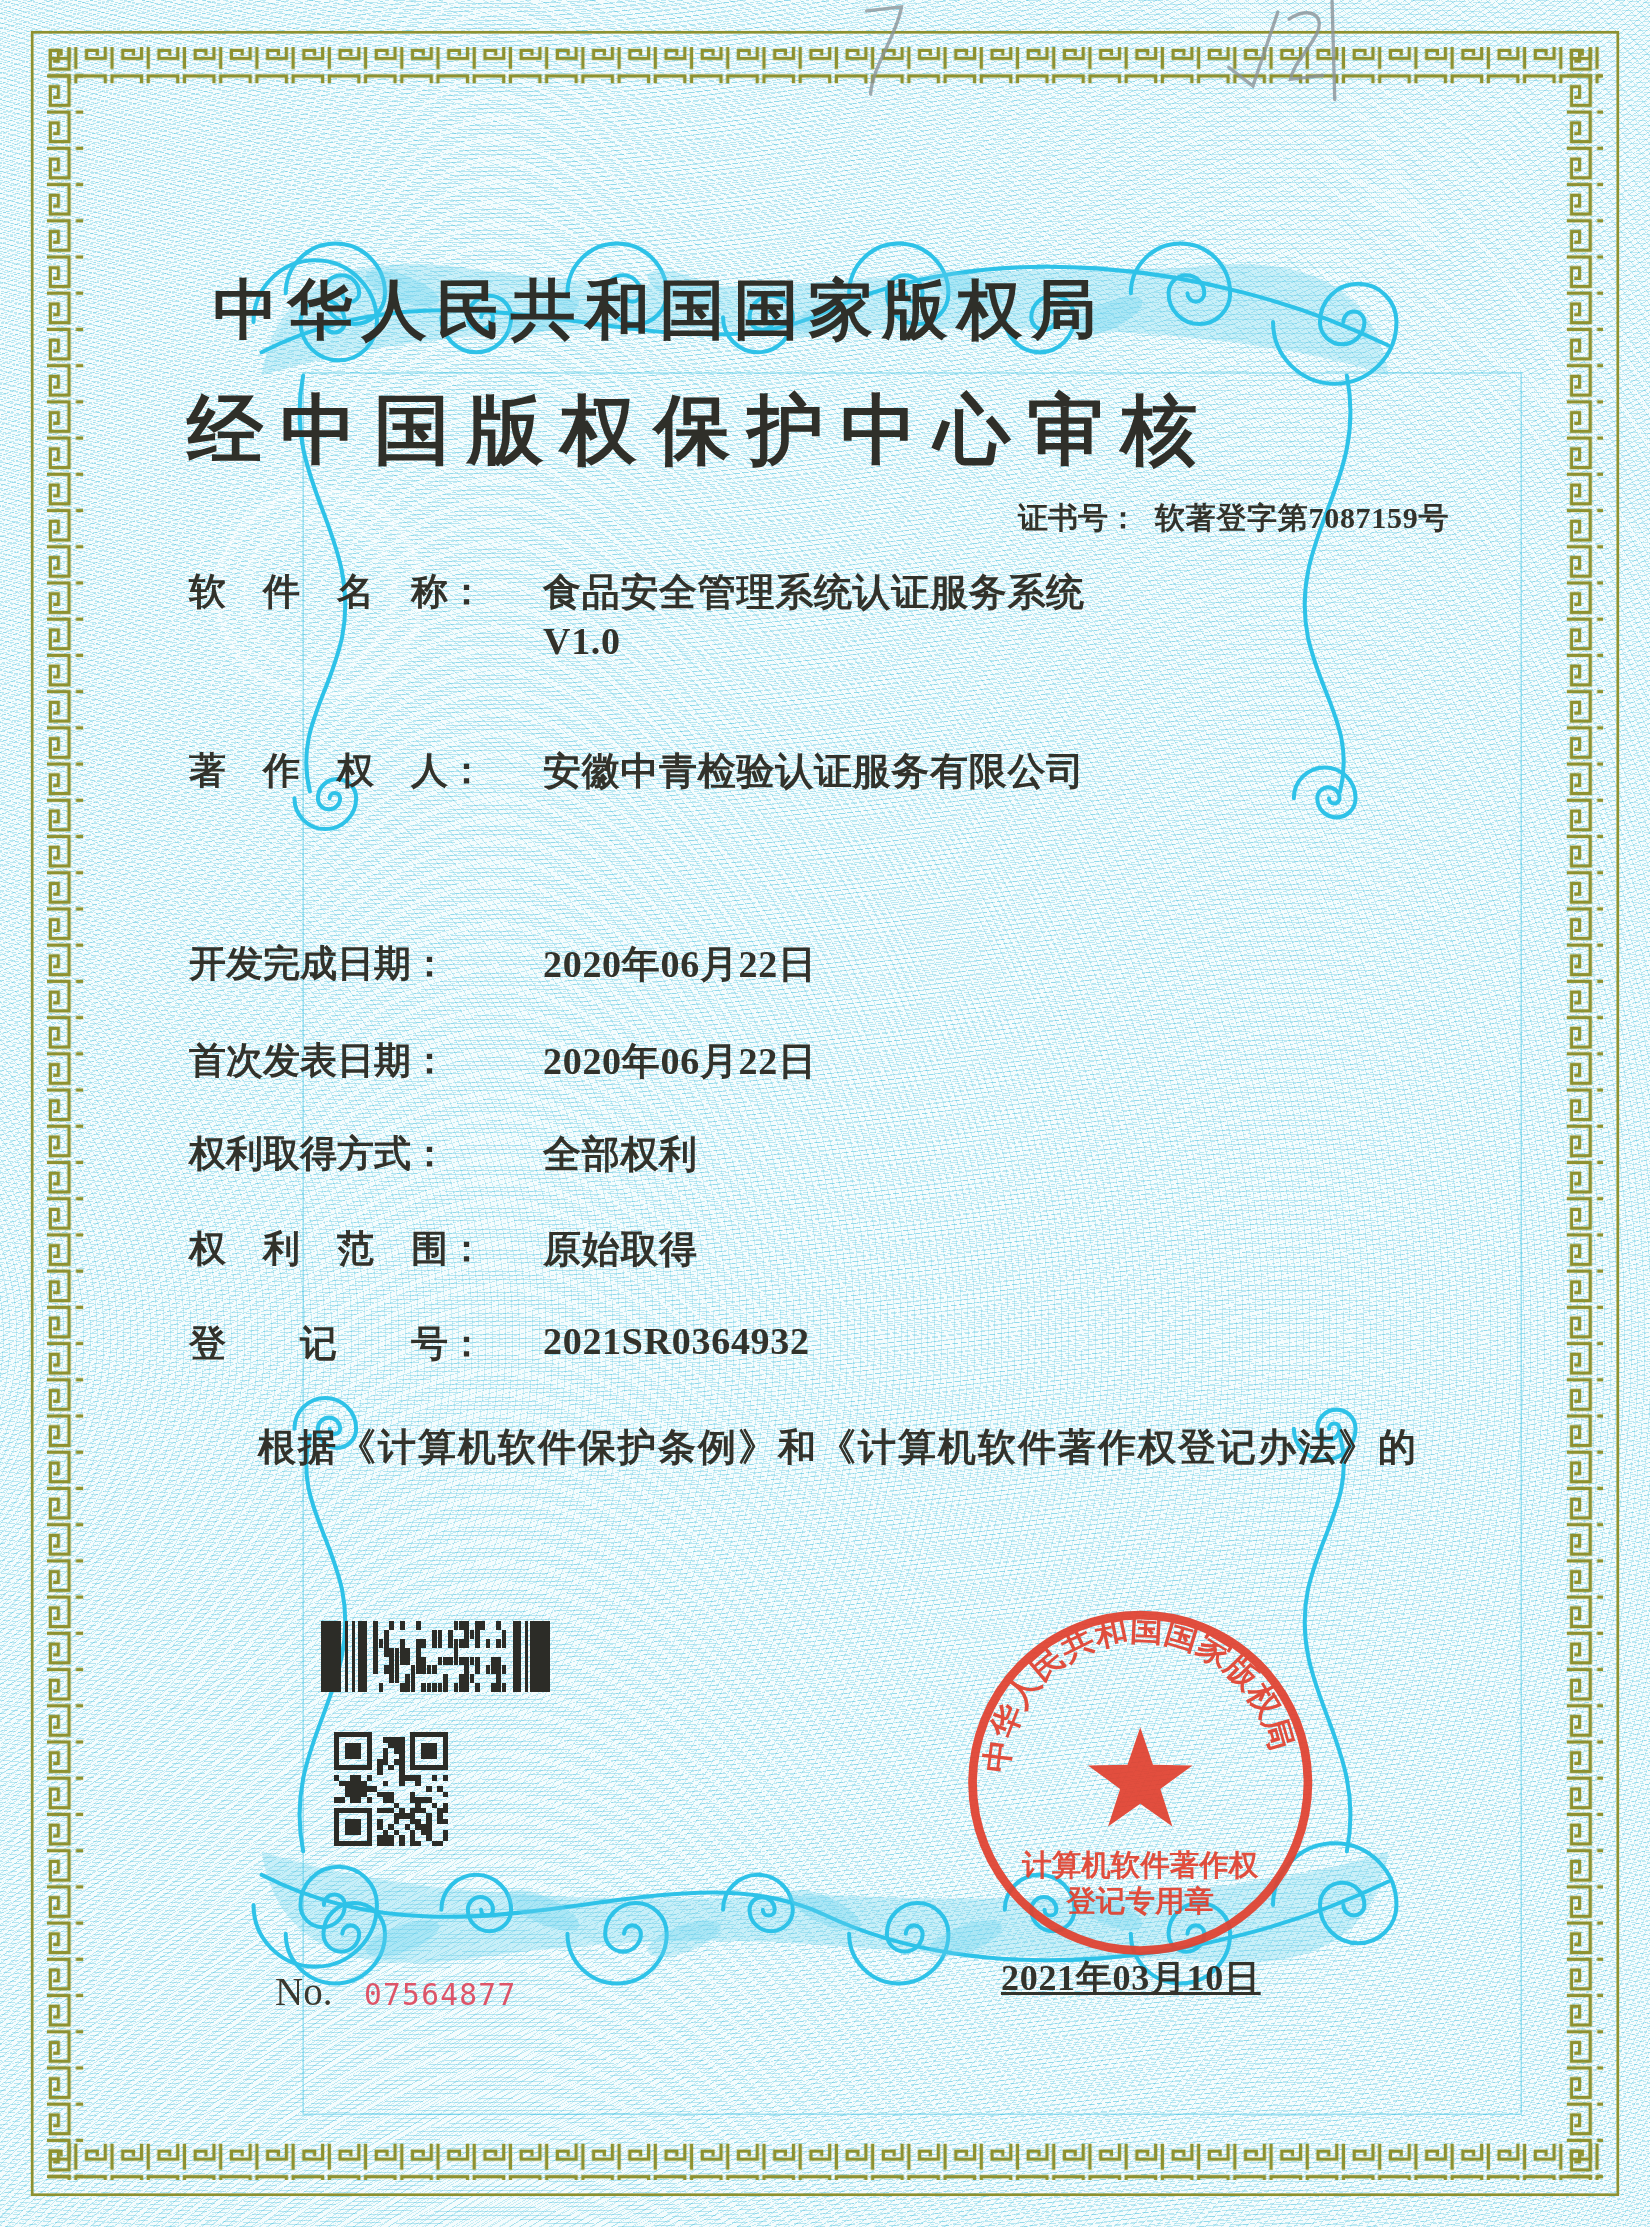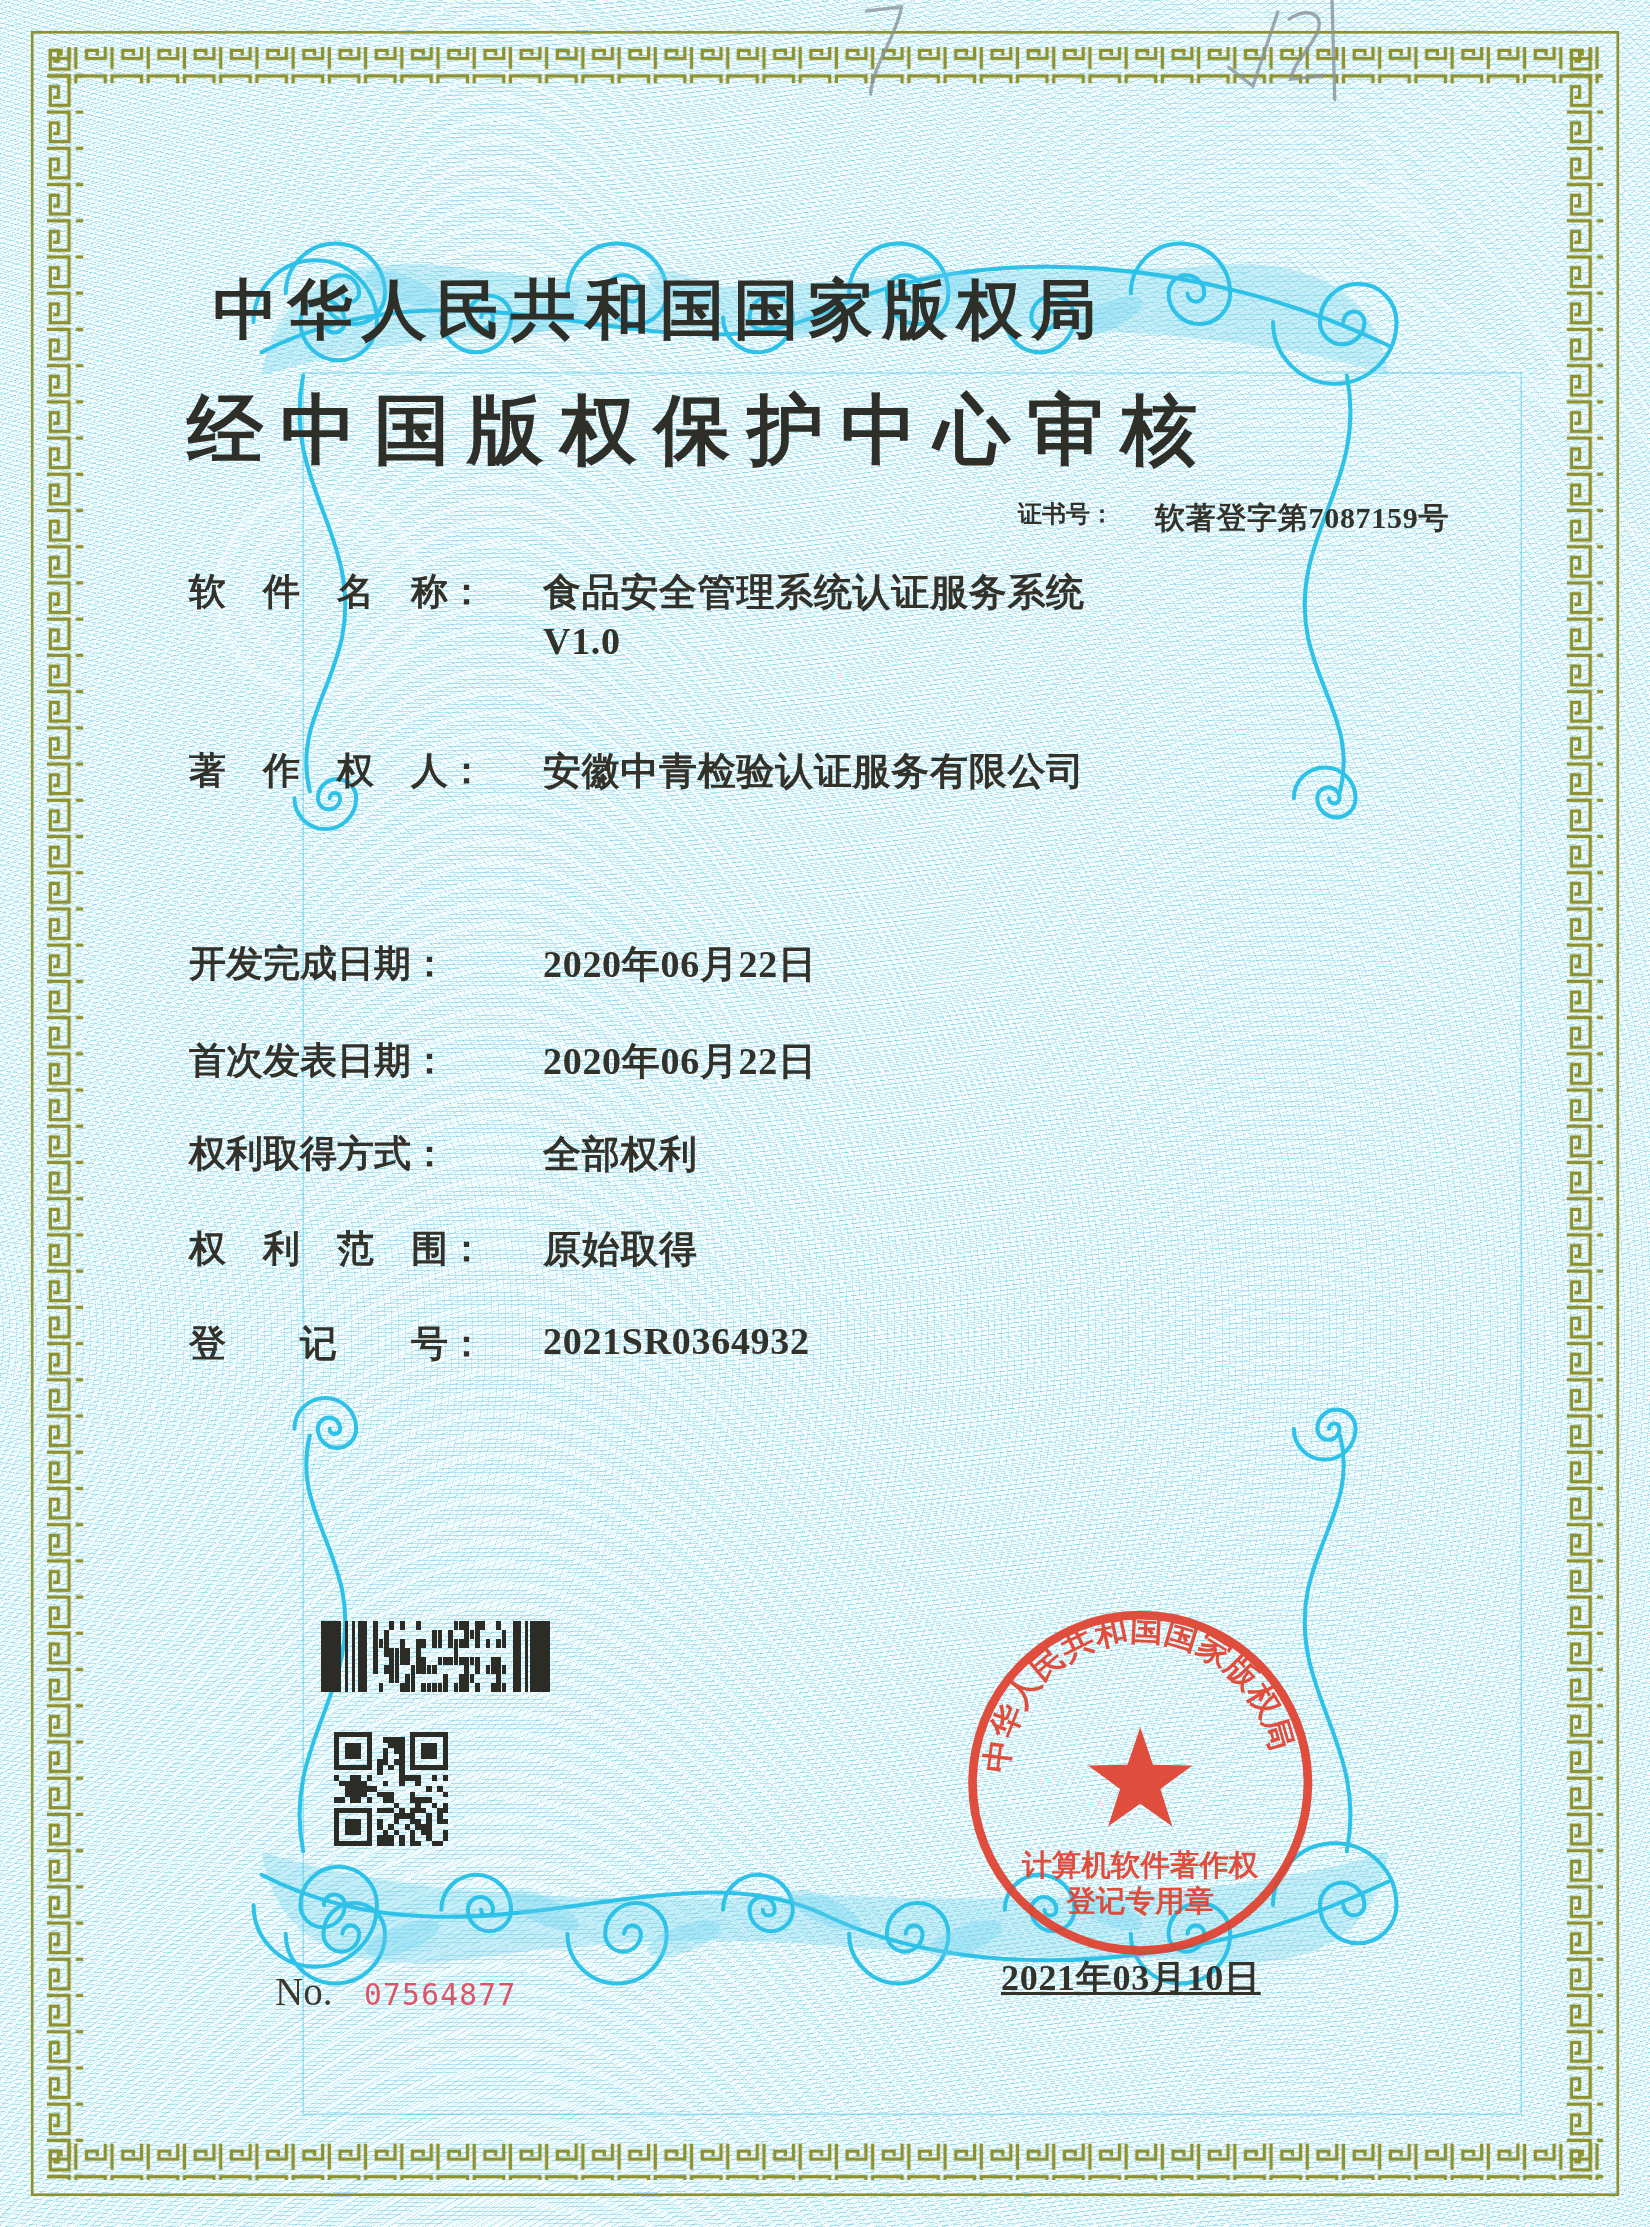--- a/index.html
+++ b/index.html
@@ -126,21 +126,21 @@
     <g fill="none" stroke="#8b9399" stroke-width="5" stroke-linecap="round" opacity="0.8">
       <path d="M1292,16 L1344,10 C1338,50 1300,100 1298,140"></path>
       <path d="M1832,100 L1868,128 L1905,18"></path>
       <path d="M1922,28 C1952,8 1978,22 1962,52 C1948,78 1928,96 1924,118 L1972,112"></path>
       <path d="M1986,2 L1990,148"></path>
     </g>
   </svg>
 
   <div id="authority-title" class="abs cjk">中华人民共和国国家版权局</div>
   <div id="certificate-title" class="abs cjk">经中国版权保护中心审核</div>
-  <div id="certno-label" class="abs" style="top:498px;font-size:24px;font-weight:700;">证书号：</div>
+  <div id="certno-label" class="abs" style="top:498px;font-size:30px;font-weight:700;">证书号：</div>
   <div id="certno-value" class="abs" style="top:498px;font-size:30px;font-weight:700;">软著登字第7087159号</div>
 
   <div class="abs field-label" style="top:567px">软　件　名　称：</div>
   <div class="abs field-value" style="top:567px">食品安全管理系统认证服务系统</div>
   <div class="abs field-value" style="top:619px">V1.0</div>
 
   <div class="abs field-label" style="top:746px">著　作　权　人：</div>
   <div class="abs field-value" style="top:746px">安徽中青检验认证服务有限公司</div>
 
   <div class="abs field-label" style="top:939px">开发完成日期：</div>
@@ -151,20 +151,21 @@
 
   <div class="abs field-label" style="top:1129px">权利取得方式：</div>
   <div class="abs field-value" style="top:1129px">全部权利</div>
 
   <div class="abs field-label" style="top:1224px">权　利　范　围：</div>
   <div class="abs field-value" style="top:1224px">原始取得</div>
 
   <div class="abs field-label" style="top:1319px">登　　记　　号：</div>
   <div class="abs field-value" style="top:1319px">2021SR0364932</div>
 
+  <div id="statement-line-1" class="abs stmt">根据《计算机软件保护条例》和《计算机软件著作权登记办法》的</div>
 
   <div id="barcode" class="abs">
     <svg id="barcode-svg" viewBox="0 0 342 106" width="229" height="71" shape-rendering="crispEdges">
         <rect x="0" y="0" width="30" height="106" fill="#2c2c27"></rect>
         <rect x="36" y="0" width="5" height="106" fill="#2c2c27"></rect>
         <rect x="46" y="0" width="5" height="106" fill="#2c2c27"></rect>
         <rect x="56" y="0" width="12" height="106" fill="#2c2c27"></rect>
         <rect x="78" y="0" width="7" height="13.25" fill="#2c2c27"></rect>
         <rect x="78" y="13.25" width="7" height="13.25" fill="#2c2c27"></rect>
         <rect x="78" y="26.5" width="7" height="13.25" fill="#2c2c27"></rect>

